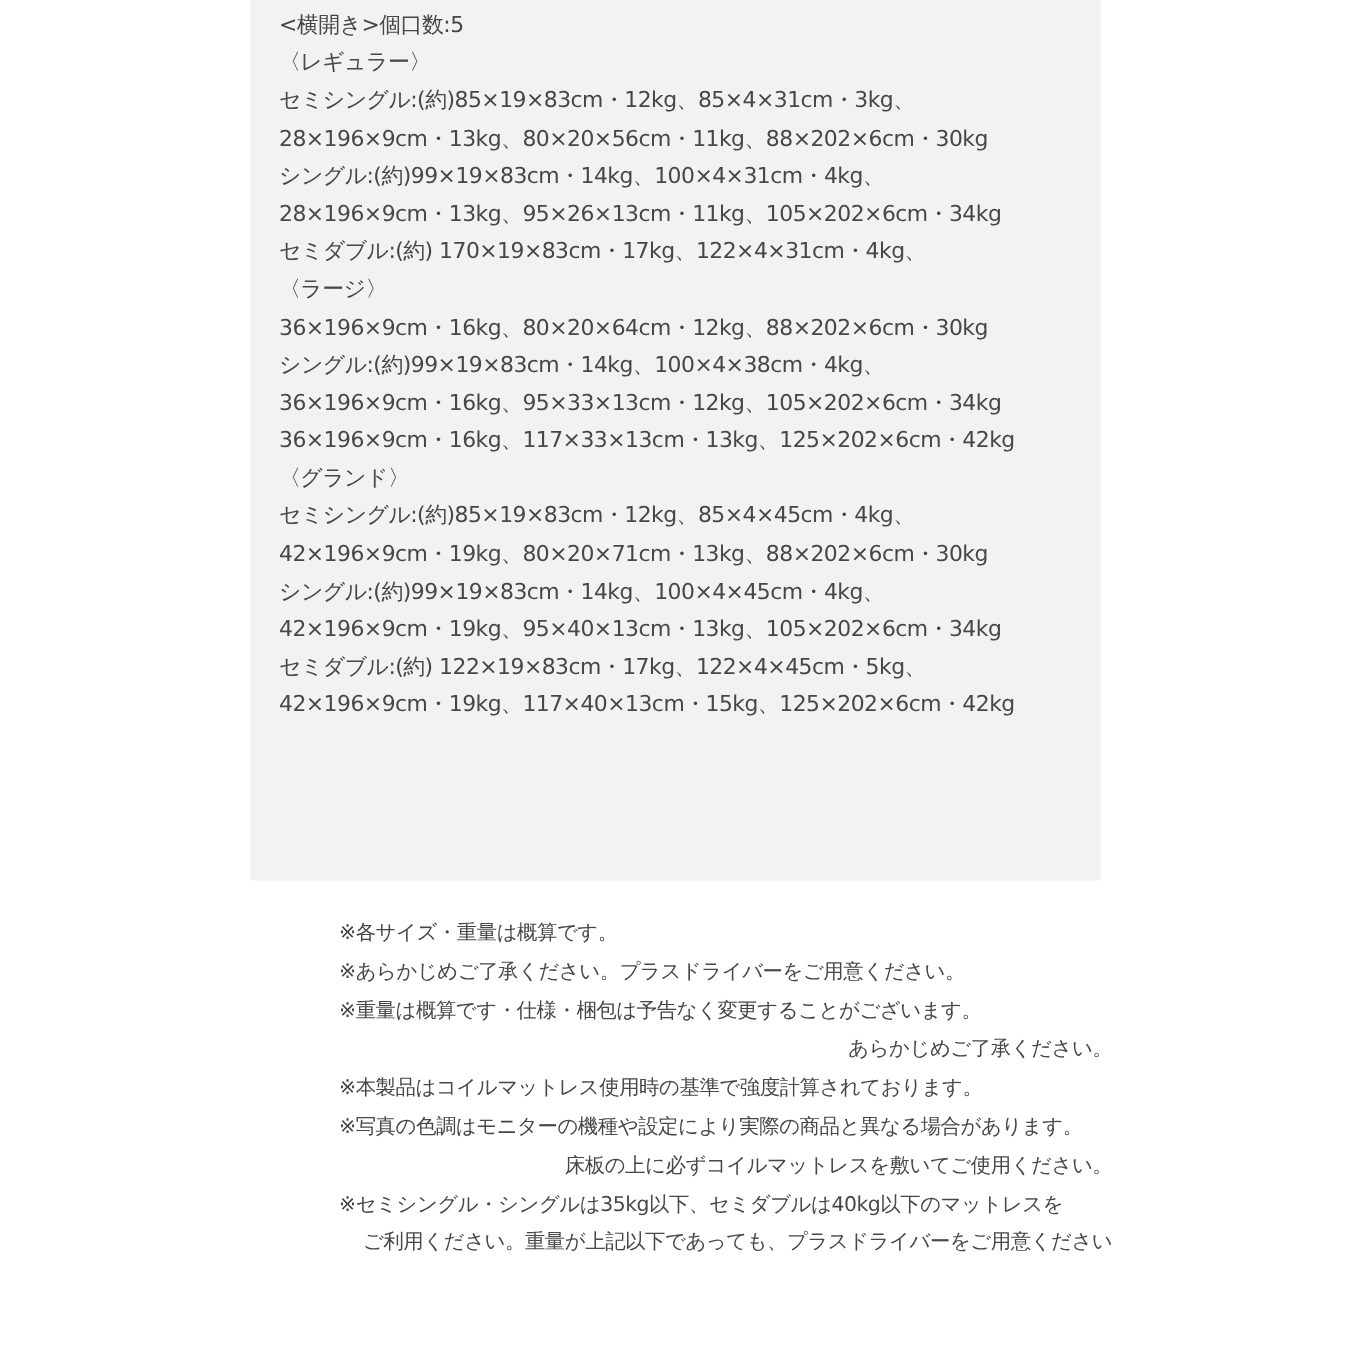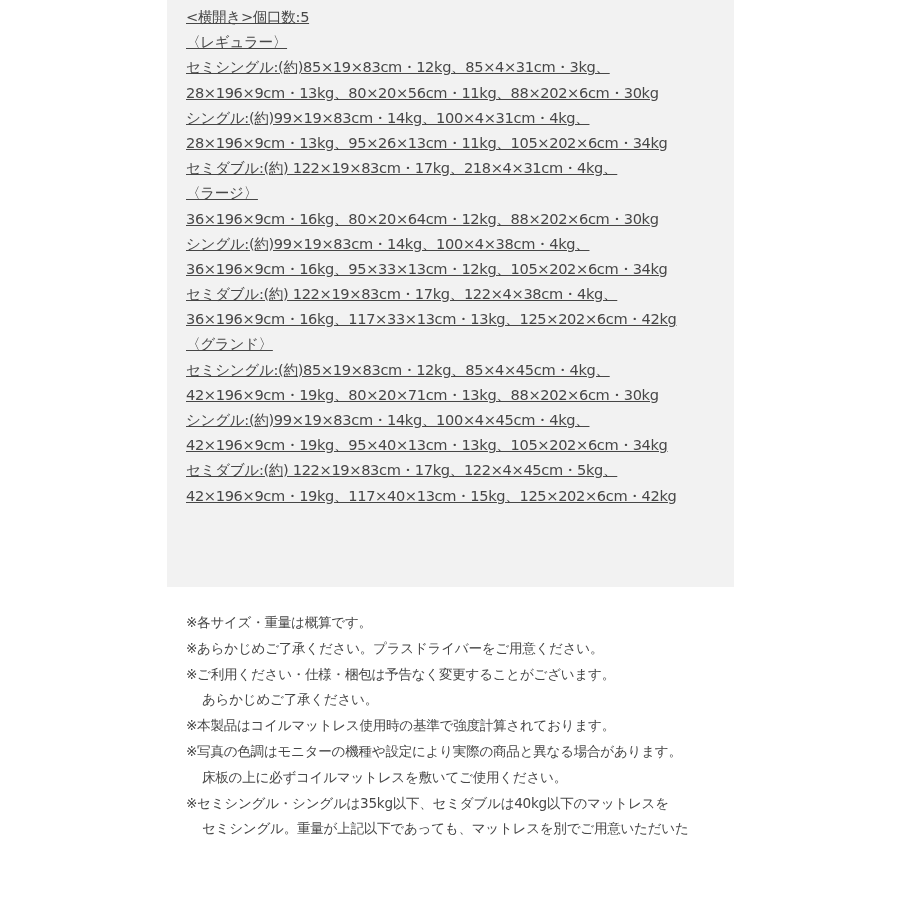--- a/index.html
+++ b/index.html
@@ -30,75 +30,75 @@
     margin: 0;
     padding: 0;
     list-style: none;
   }
   .spec-lines li {
     height: 25.2px;
     line-height: 25.2px;
     font-size: 14.6px;
     white-space: nowrap;
     letter-spacing: -0.35px;
-    text-decoration: underline;
   }
   .notes {
     position: absolute;
     left: 186px;
     top: 610px;
     margin: 0;
     padding: 0;
     list-style: none;
   }
   .notes li {
     height: 25.8px;
     line-height: 25.8px;
     font-size: 13.6px;
     white-space: nowrap;
     letter-spacing: -0.3px;
+    margin-left: 40px;
   }
   .notes li.indent {
     padding-left: 16px;
+    text-align: right;
   }
 </style>
 </head>
 <body>
 
 <div class="spec-panel"></div>
 
 <ul class="spec-lines">
   <li>&lt;横開き&gt;個口数:5</li>
 
   <li>〈レギュラー〉</li>
   <li>セミシングル:(約)85×19×83cm・12kg、85×4×31cm・3kg、</li>
   <li>28×196×9cm・13kg、80×20×56cm・11kg、88×202×6cm・30kg</li>
   <li>シングル:(約)99×19×83cm・14kg、100×4×31cm・4kg、</li>
   <li>28×196×9cm・13kg、95×26×13cm・11kg、105×202×6cm・34kg</li>
-  <li>セミダブル:(約) 122×19×83cm・17kg、218×4×31cm・4kg、</li>
+  <li>セミダブル:(約) 170×19×83cm・17kg、122×4×31cm・4kg、</li>
 
   <li>〈ラージ〉</li>
   <li>36×196×9cm・16kg、80×20×64cm・12kg、88×202×6cm・30kg</li>
   <li>シングル:(約)99×19×83cm・14kg、100×4×38cm・4kg、</li>
   <li>36×196×9cm・16kg、95×33×13cm・12kg、105×202×6cm・34kg</li>
-  <li>セミダブル:(約) 122×19×83cm・17kg、122×4×38cm・4kg、</li>
   <li>36×196×9cm・16kg、117×33×13cm・13kg、125×202×6cm・42kg</li>
 
   <li>〈グランド〉</li>
   <li>セミシングル:(約)85×19×83cm・12kg、85×4×45cm・4kg、</li>
   <li>42×196×9cm・19kg、80×20×71cm・13kg、88×202×6cm・30kg</li>
   <li>シングル:(約)99×19×83cm・14kg、100×4×45cm・4kg、</li>
   <li>42×196×9cm・19kg、95×40×13cm・13kg、105×202×6cm・34kg</li>
   <li>セミダブル:(約) 122×19×83cm・17kg、122×4×45cm・5kg、</li>
   <li>42×196×9cm・19kg、117×40×13cm・15kg、125×202×6cm・42kg</li>
 </ul>
 
 <ul class="notes">
   <li>※各サイズ・重量は概算です。</li>
   <li>※あらかじめご了承ください。プラスドライバーをご用意ください。</li>
-  <li>※ご利用ください・仕様・梱包は予告なく変更することがございます。</li>
+  <li>※重量は概算です・仕様・梱包は予告なく変更することがございます。</li>
   <li class="indent">あらかじめご了承ください。</li>
   <li>※本製品はコイルマットレス使用時の基準で強度計算されております。</li>
   <li>※写真の色調はモニターの機種や設定により実際の商品と異なる場合があります。</li>
   <li class="indent">床板の上に必ずコイルマットレスを敷いてご使用ください。</li>
   <li>※セミシングル・シングルは35kg以下、セミダブルは40kg以下のマットレスを</li>
-  <li class="indent">セミシングル。重量が上記以下であっても、マットレスを別でご用意いただいた</li>
+  <li class="indent">ご利用ください。重量が上記以下であっても、プラスドライバーをご用意ください</li>
 </ul>
 
 </body></html>

